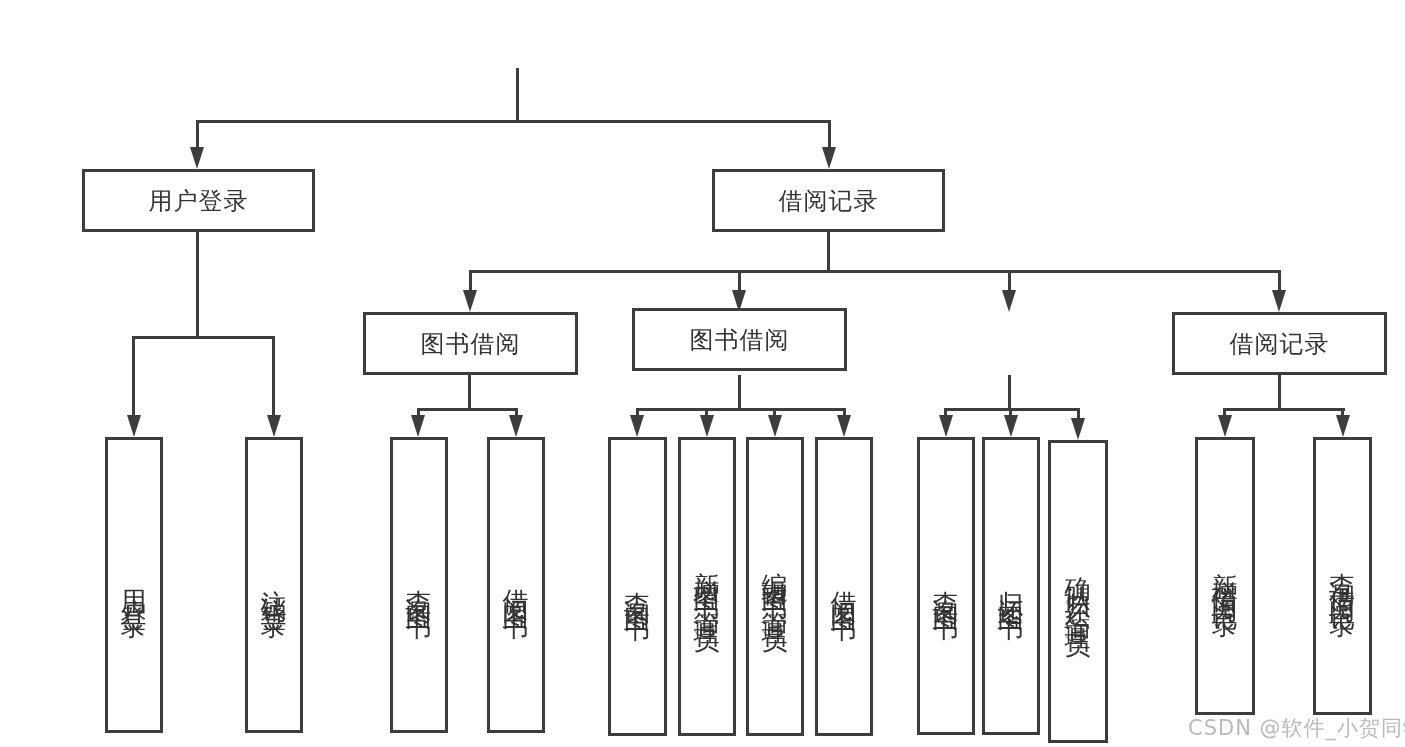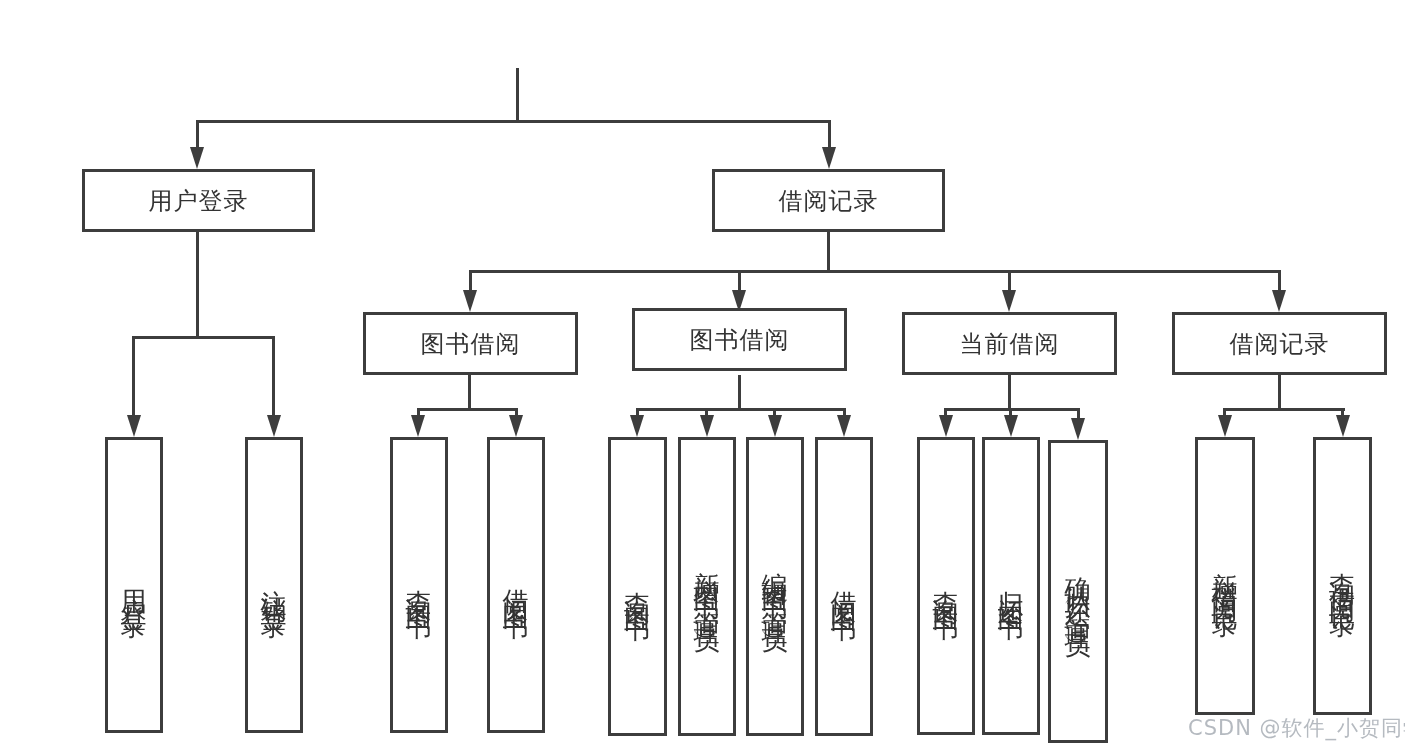--- a/index.html
+++ b/index.html
@@ -43,21 +43,20 @@
   <div class="arrow" style="left:463px;top:290px"></div>
   <div class="line" style="left:738px;top:270px;width:3px;height:24px"></div>
   <div class="arrow" style="left:732px;top:290px"></div>
   <div class="line" style="left:1008px;top:270px;width:3px;height:24px"></div>
   <div class="arrow" style="left:1002px;top:290px"></div>
   <div class="line" style="left:1278px;top:270px;width:3px;height:24px"></div>
   <div class="arrow" style="left:1272px;top:290px"></div>
 
   <div class="box box-h" style="left:363px;top:312px;width:215px;height:63px">图书借阅</div>
   <div class="box box-h" style="left:632px;top:308px;width:215px;height:63px">图书借阅</div>
-  <div class="box box-h" style="left:902px;top:312px;width:215px;height:63px">当前借阅</div>
   <div class="box box-h" style="left:1172px;top:312px;width:215px;height:63px">借阅记录</div>
 
   <div class="line" style="left:468px;top:375px;width:3px;height:33px"></div>
   <div class="line" style="left:417px;top:408px;width:101px;height:3px"></div>
   <div class="line" style="left:417px;top:408px;width:3px;height:10px"></div>
   <div class="arrow" style="left:411px;top:415px"></div>
   <div class="line" style="left:515px;top:408px;width:3px;height:10px"></div>
   <div class="arrow" style="left:509px;top:415px"></div>
 
   <div class="line" style="left:738px;top:375px;width:3px;height:33px"></div>

